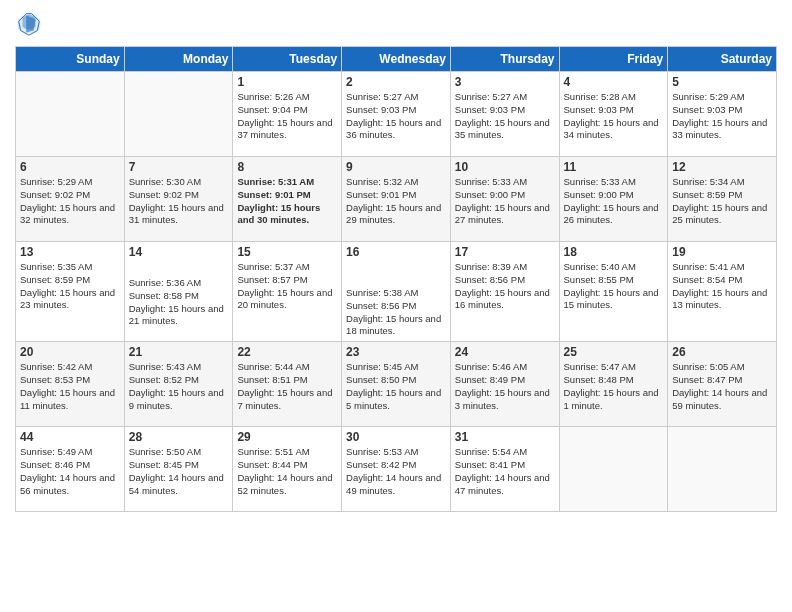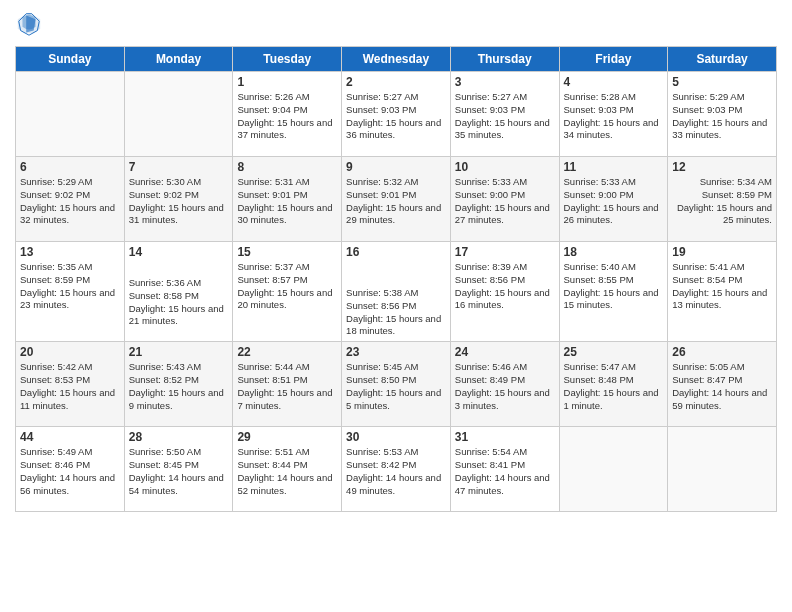--- a/index.html
+++ b/index.html
@@ -54,21 +54,21 @@
       width: 100%;
       border-collapse: collapse;
       table-layout: fixed;
     }
     .calendar th {
       background: #1a6bbf;
       color: #fff;
       font-size: 12px;
       font-weight: bold;
       padding: 5px 4px;
-      text-align: center;
+      text-align: right;
       border: 1px solid #ccc;
     }
     .calendar td {
       border: 1px solid #ccc;
       vertical-align: top;
       padding: 3px 4px;
       font-size: 10px;
       color: #333;
       height: 85px;
       background: #fff;
@@ -169,21 +169,21 @@
 Daylight: 15 hours and 32 minutes.</div>
           </td>
           <td>
             <span class="day-num">7</span>
             <div class="cell-info" style="white-space: pre-line;">Sunrise: 5:30 AM
 Sunset: 9:02 PM
 Daylight: 15 hours and 31 minutes.</div>
           </td>
           <td>
             <span class="day-num">8</span>
-            <div class="cell-info" style="white-space: pre-line;">Sunrise: 5:31 AM
+            <div class="cell-info" style="white-space: pre-line; font-weight: bold;">Sunrise: 5:31 AM
 Sunset: 9:01 PM
 Daylight: 15 hours and 30 minutes.</div>
           </td>
           <td>
             <span class="day-num">9</span>
             <div class="cell-info" style="white-space: pre-line;">Sunrise: 5:32 AM
 Sunset: 9:01 PM
 Daylight: 15 hours and 29 minutes.</div>
           </td>
           <td>
@@ -193,21 +193,21 @@
 Daylight: 15 hours and 27 minutes.</div>
           </td>
           <td>
             <span class="day-num">11</span>
             <div class="cell-info" style="white-space: pre-line;">Sunrise: 5:33 AM
 Sunset: 9:00 PM
 Daylight: 15 hours and 26 minutes.</div>
           </td>
           <td>
             <span class="day-num">12</span>
-            <div class="cell-info" style="white-space: pre-line; text-align: right;">Sunrise: 5:34 AM
+            <div class="cell-info" style="white-space: pre-line;">Sunrise: 5:34 AM
 Sunset: 8:59 PM
 Daylight: 15 hours and 25 minutes.</div>
           </td>
         </tr>
         <tr>
           <td>
             <span class="day-num">13</span>
             <div class="cell-info" style="white-space: pre-line;">Sunrise: 5:35 AM
 Sunset: 8:59 PM
 Daylight: 15 hours and 23 minutes.</div>

